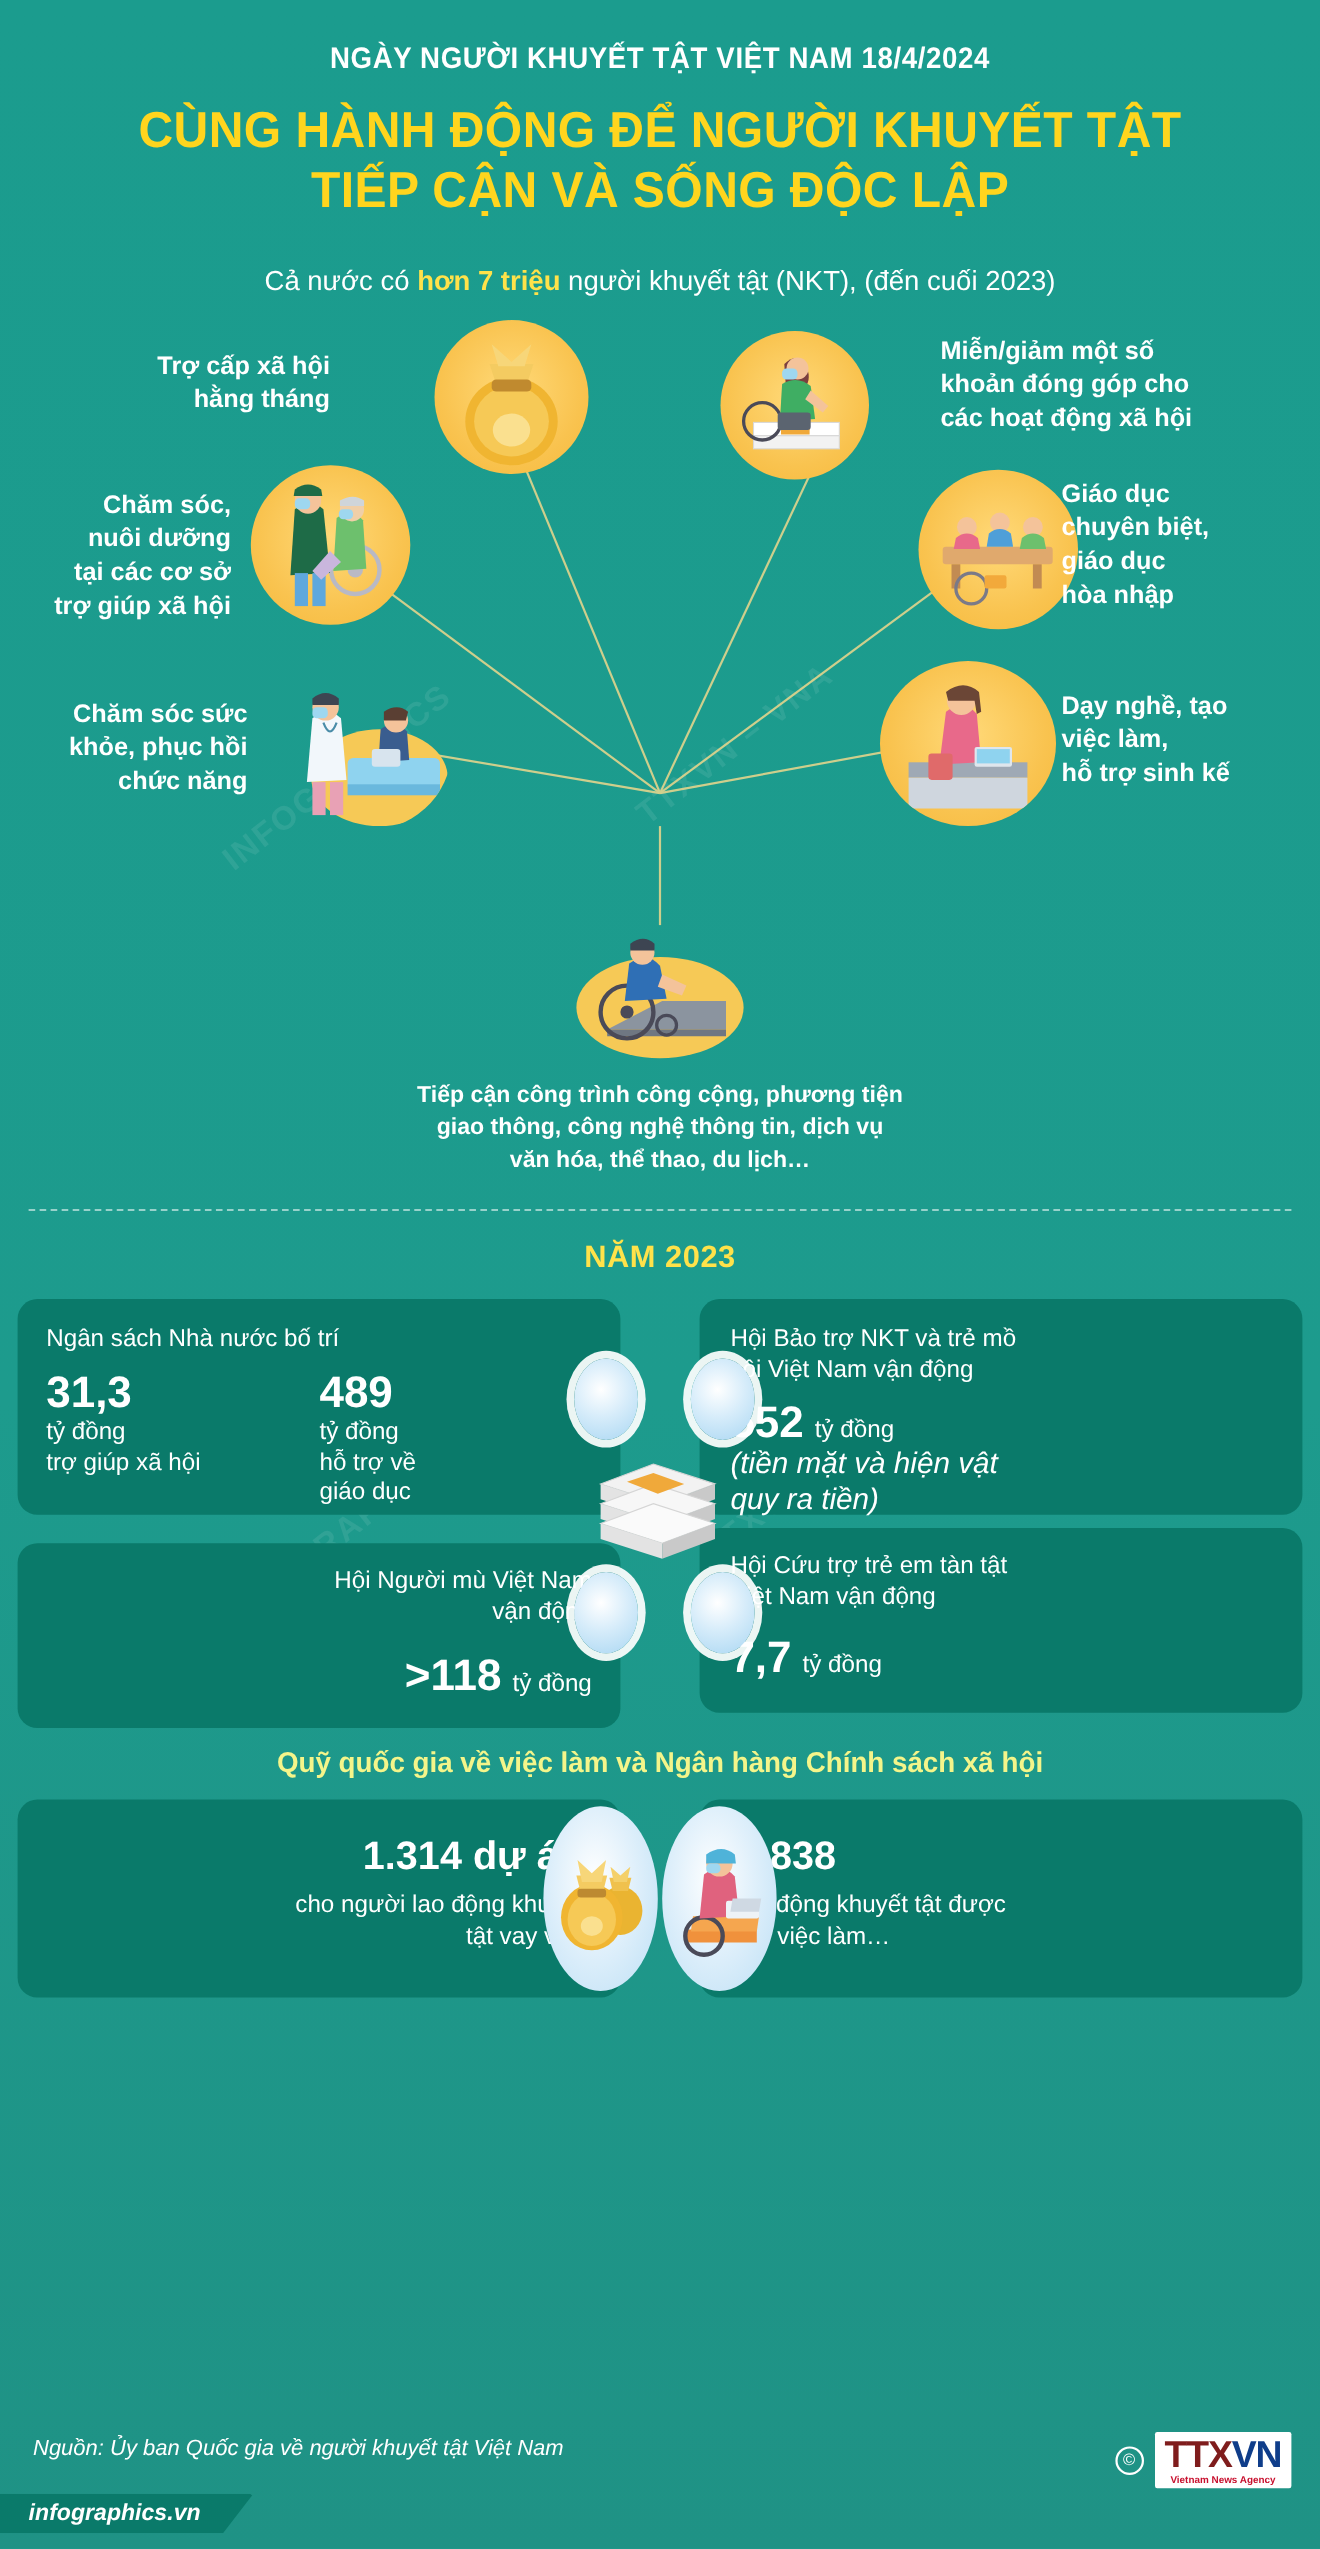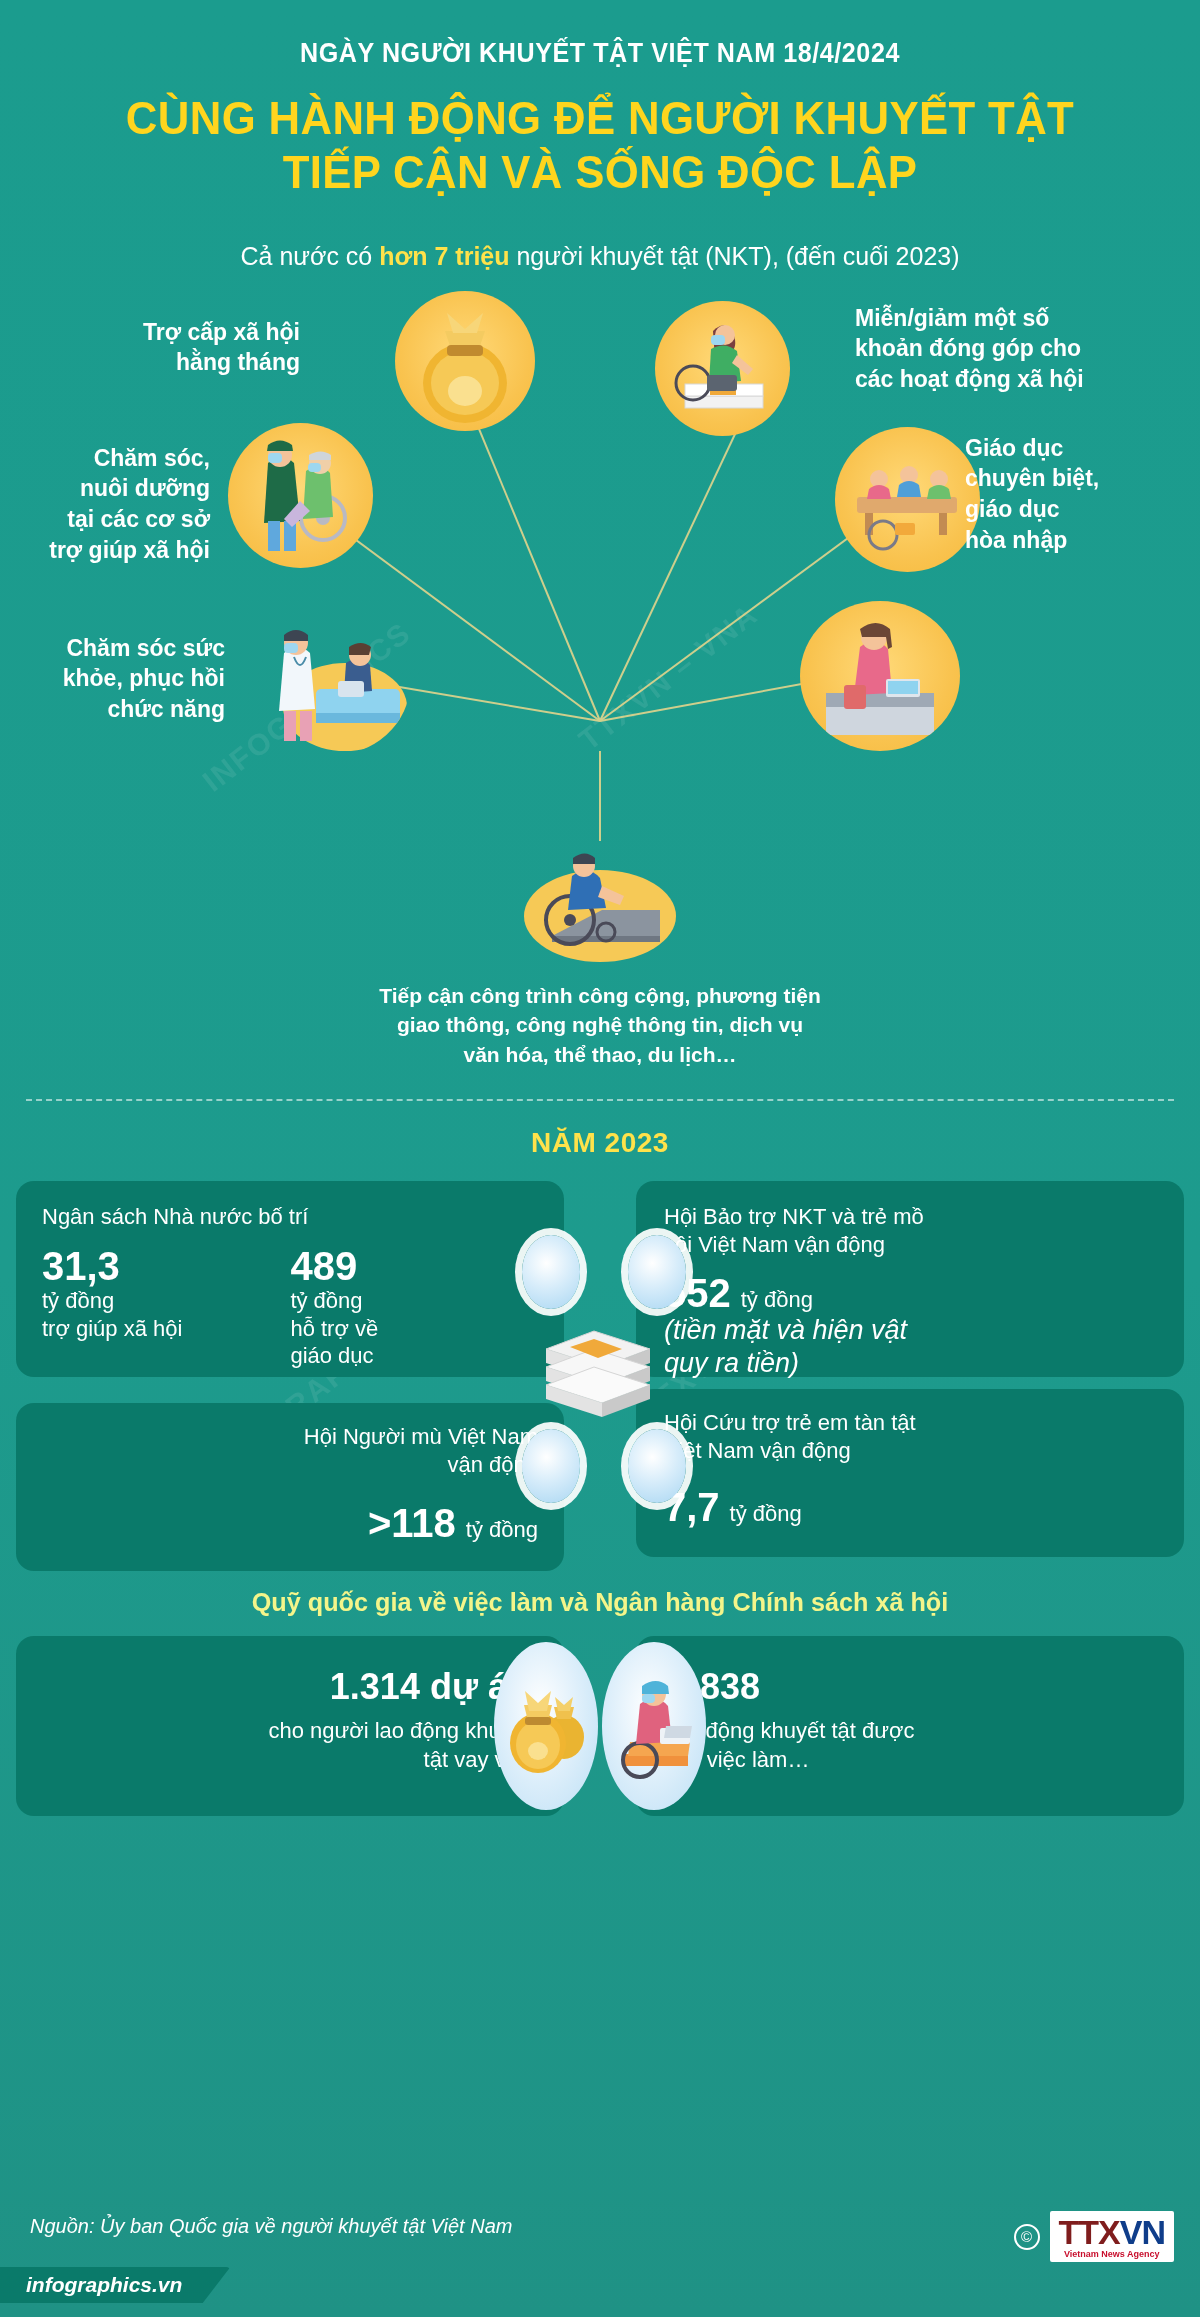--- a/index.html
+++ b/index.html
@@ -346,20 +346,23 @@
         <rect x="26" y="92" width="108" height="14" fill="#9fa9b5"></rect>
         <rect x="26" y="106" width="108" height="28" fill="#cfd6de"></rect>
         <path d="M60 46 q16 -12 28 2 l4 44 l-38 2 Z" fill="#e8698a"></path>
         <circle cx="74" cy="36" r="13" fill="#f4c39a"></circle>
         <path d="M60 28 q16 -12 30 0 l2 18 l-4 2 l-2 -12 l-24 0 Z" fill="#6b4636"></path>
         <rect x="86" y="78" width="34" height="18" rx="2" fill="#dfe6ed"></rect>
         <rect x="88" y="80" width="30" height="13" fill="#8fd3ef"></rect>
         <rect x="44" y="84" width="22" height="24" rx="3" fill="#e06a6a"></rect>
       </svg>
     </div>
+    <div class="lbl r" style="left:965px;top:345px;width:230px;">Dạy nghề, tạo
+việc làm,
+hỗ trợ sinh kế</div>
 
     <div class="node-img" style="left:510px;top:555px;width:180px;height:130px;background:none;">
       <svg viewBox="0 0 180 130">
         <ellipse cx="90" cy="80" rx="76" ry="46" fill="#f6c956"></ellipse>
         <path d="M42 100 L150 100 L150 74 L92 74 Z" fill="#8b949f"></path>
         <path d="M42 100 L150 100 L150 106 L42 106 Z" fill="#6f7782"></path>
         <circle cx="60" cy="84" r="24" fill="none" stroke="#4a4a58" stroke-width="4"></circle>
         <circle cx="60" cy="84" r="6" fill="#4a4a58"></circle>
         <circle cx="96" cy="96" r="9" fill="none" stroke="#4a4a58" stroke-width="3"></circle>
         <path d="M62 40 q16 -12 28 2 l6 30 l-38 2 Z" fill="#2f6fb5"></path>

